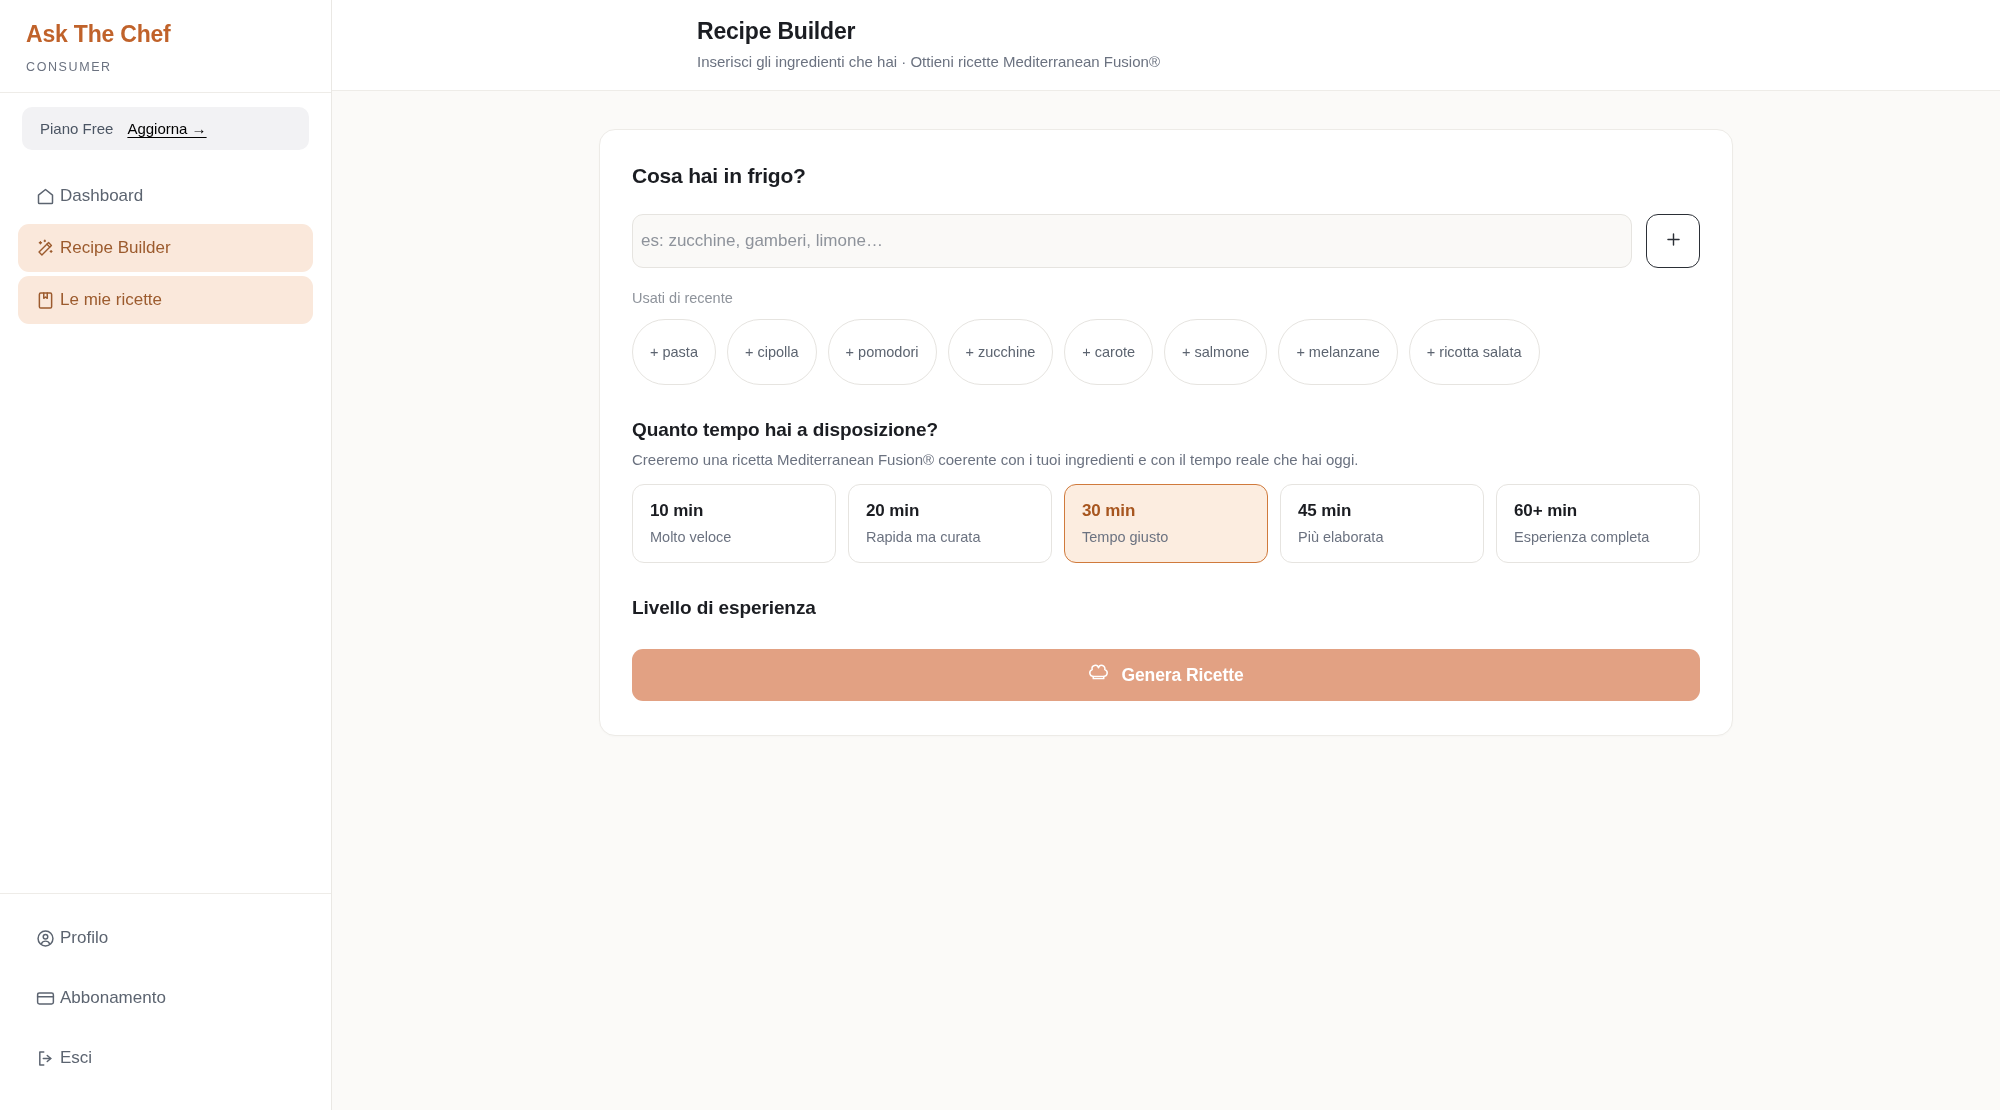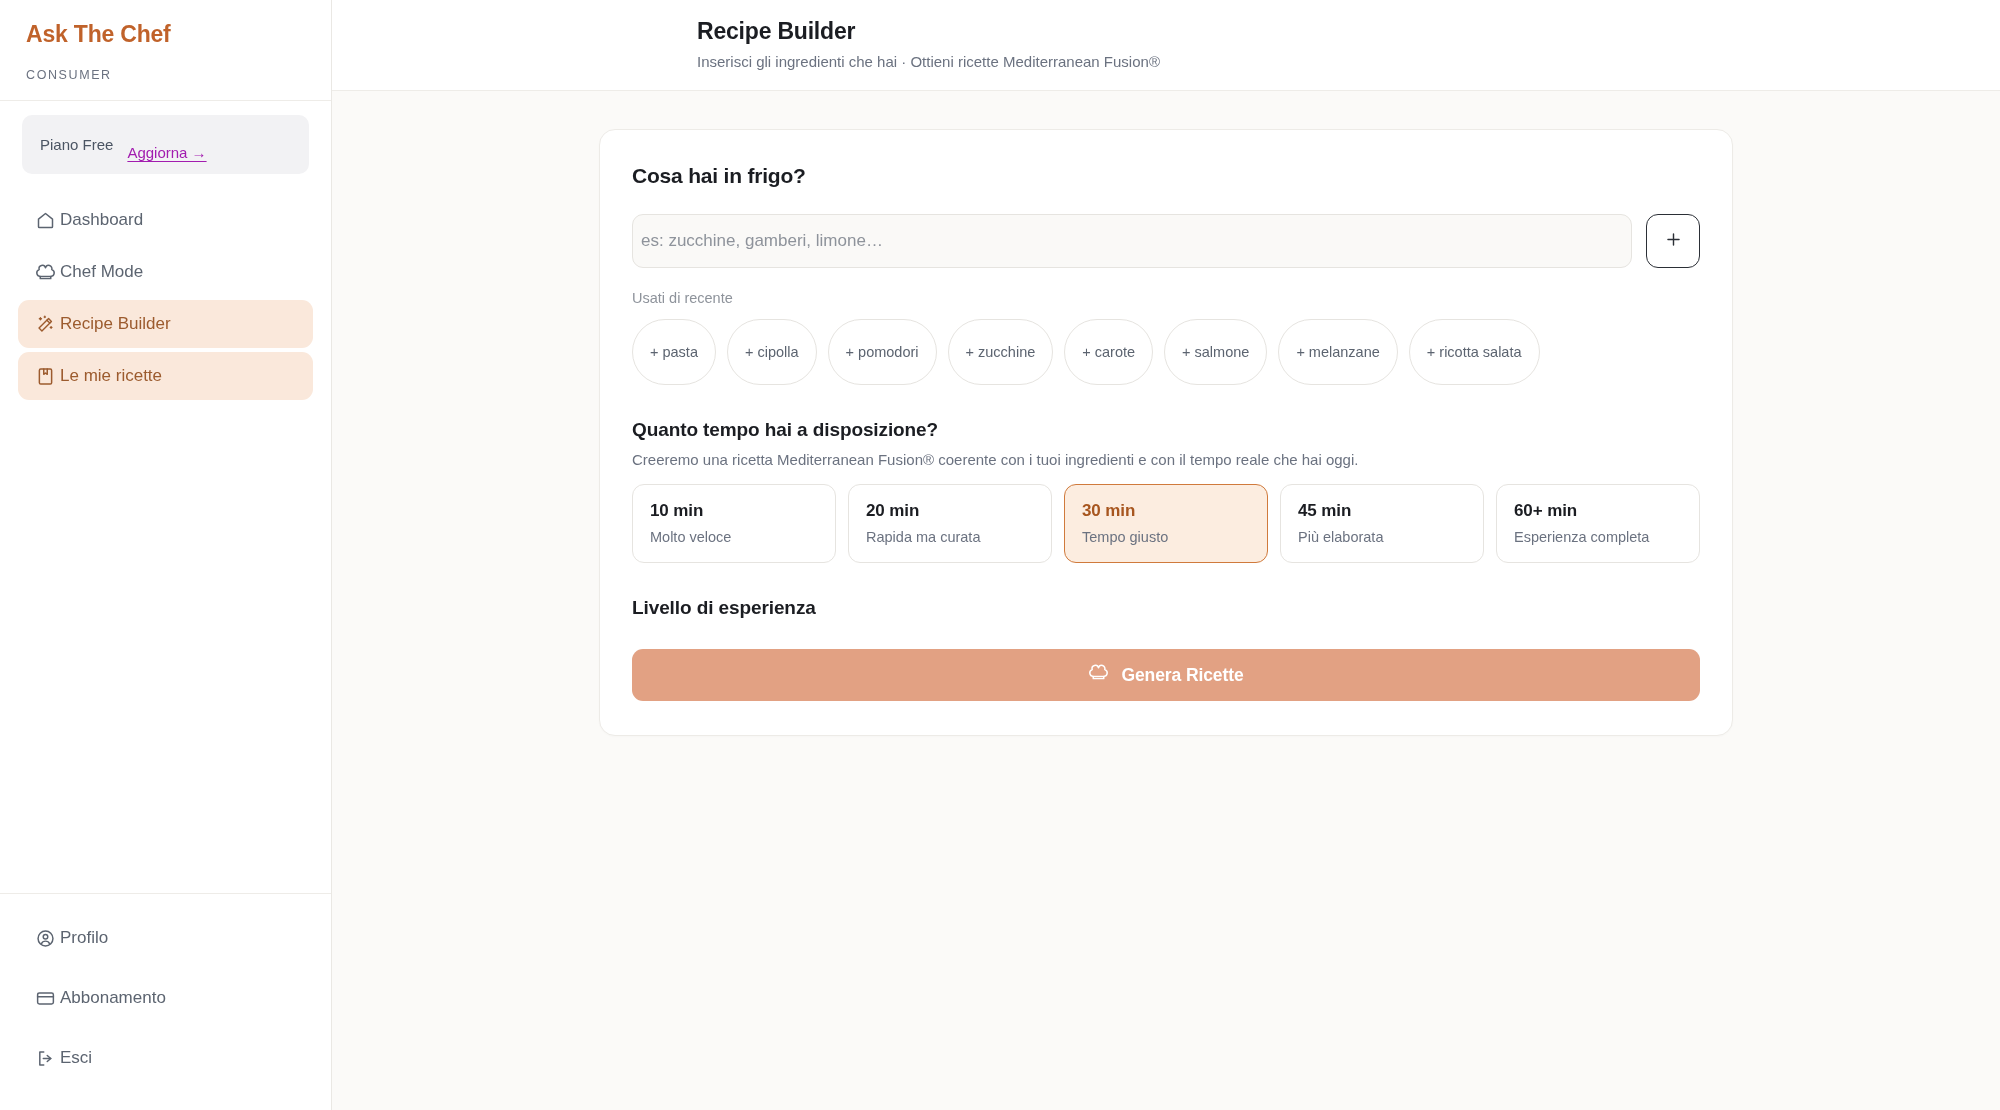--- a/index.html
+++ b/index.html
@@ -22,31 +22,31 @@
   .brand {
     padding: 20px 26px 18px 26px;
     border-bottom: 1px solid #EEECE8;
   }
   .brand-title {
     font-size: 23px; font-weight: 700; color: #C0622A;
     letter-spacing: -0.2px; line-height: 28px;
   }
   .brand-sub {
     font-size: 12.5px; color: #6B7280; letter-spacing: 1.6px;
-    margin-top: 20px; font-weight: 400;
+    margin-top: 12px; font-weight: 400;
   }
   .plan-wrap { padding: 14px 22px 8px 22px; }
   .plan-badge {
     background: #F2F2F4; border-radius: 10px;
     padding: 13px 18px; display: flex; align-items: center; gap: 14px;
   }
   .plan-label { font-size: 15px; color: #4B5563; }
   .plan-link {
-    font-size: 15px; color: #a21caf; text-decoration: underline;
-    text-underline-offset: 3px; cursor: pointer; margin-top: 16px;
+    font-size: 15px; color: #000000; text-decoration: underline;
+    text-underline-offset: 3px; cursor: pointer;
   }
   .nav { padding: 14px 18px 0 18px; display: flex; flex-direction: column; gap: 4px; }
   .nav-item {
     display: flex; align-items: center; gap: 4px;
     padding: 13px 16px; border-radius: 11px;
     color: #5C6470; font-size: 17px; cursor: pointer;
   }
   .nav-item.active { background: #FAE8DB; color: #9C5B2E; }
   .nav-item .ico { width: 22px; height: 22px; display: flex; align-items: center; justify-content: center; flex: 0 0 22px; }
   .nav-item svg { width: 21px; height: 21px; }
@@ -148,29 +148,20 @@
 
       <div class="nav-item">
         <span class="ico">
           <svg viewBox="0 0 24 24" fill="none" stroke="currentColor" stroke-width="1.7" stroke-linecap="round" stroke-linejoin="round">
             <path d="M4 10.5 12 4l8 6.5V19a1 1 0 0 1-1 1H5a1 1 0 0 1-1-1z"></path>
           </svg>
         </span>
         <span>Dashboard</span>
       </div>
 
-      <div class="nav-item">
-        <span class="ico">
-          <svg viewBox="0 0 24 24" fill="none" stroke="currentColor" stroke-width="1.7" stroke-linecap="round" stroke-linejoin="round">
-            <path d="M6 16.5a4 4 0 0 1-1.2-7.8A3.6 3.6 0 0 1 12 6.6a3.6 3.6 0 0 1 7.2 2.1A4 4 0 0 1 18 16.5z"></path>
-            <path d="M6 16.5V19h12v-2.5"></path>
-          </svg>
-        </span>
-        <span>Chef Mode</span>
-      </div>
 
       <div class="nav-item active">
         <span class="ico">
           <svg viewBox="0 0 24 24" fill="none" stroke="currentColor" stroke-width="1.6" stroke-linecap="round" stroke-linejoin="round">
             <path d="M15.5 5.2 18.8 8.5 7.9 19.4 4.6 16.1z"></path>
             <path d="M13.6 7.1 16.9 10.4"></path>
             <path d="M6.2 4.2v2.4M5 5.4h2.4"></path>
             <path d="M18.4 14.4v1.8M17.5 15.3h1.8"></path>
             <path d="M11.2 2.6v1.4M10.5 3.3h1.4"></path>
           </svg>

